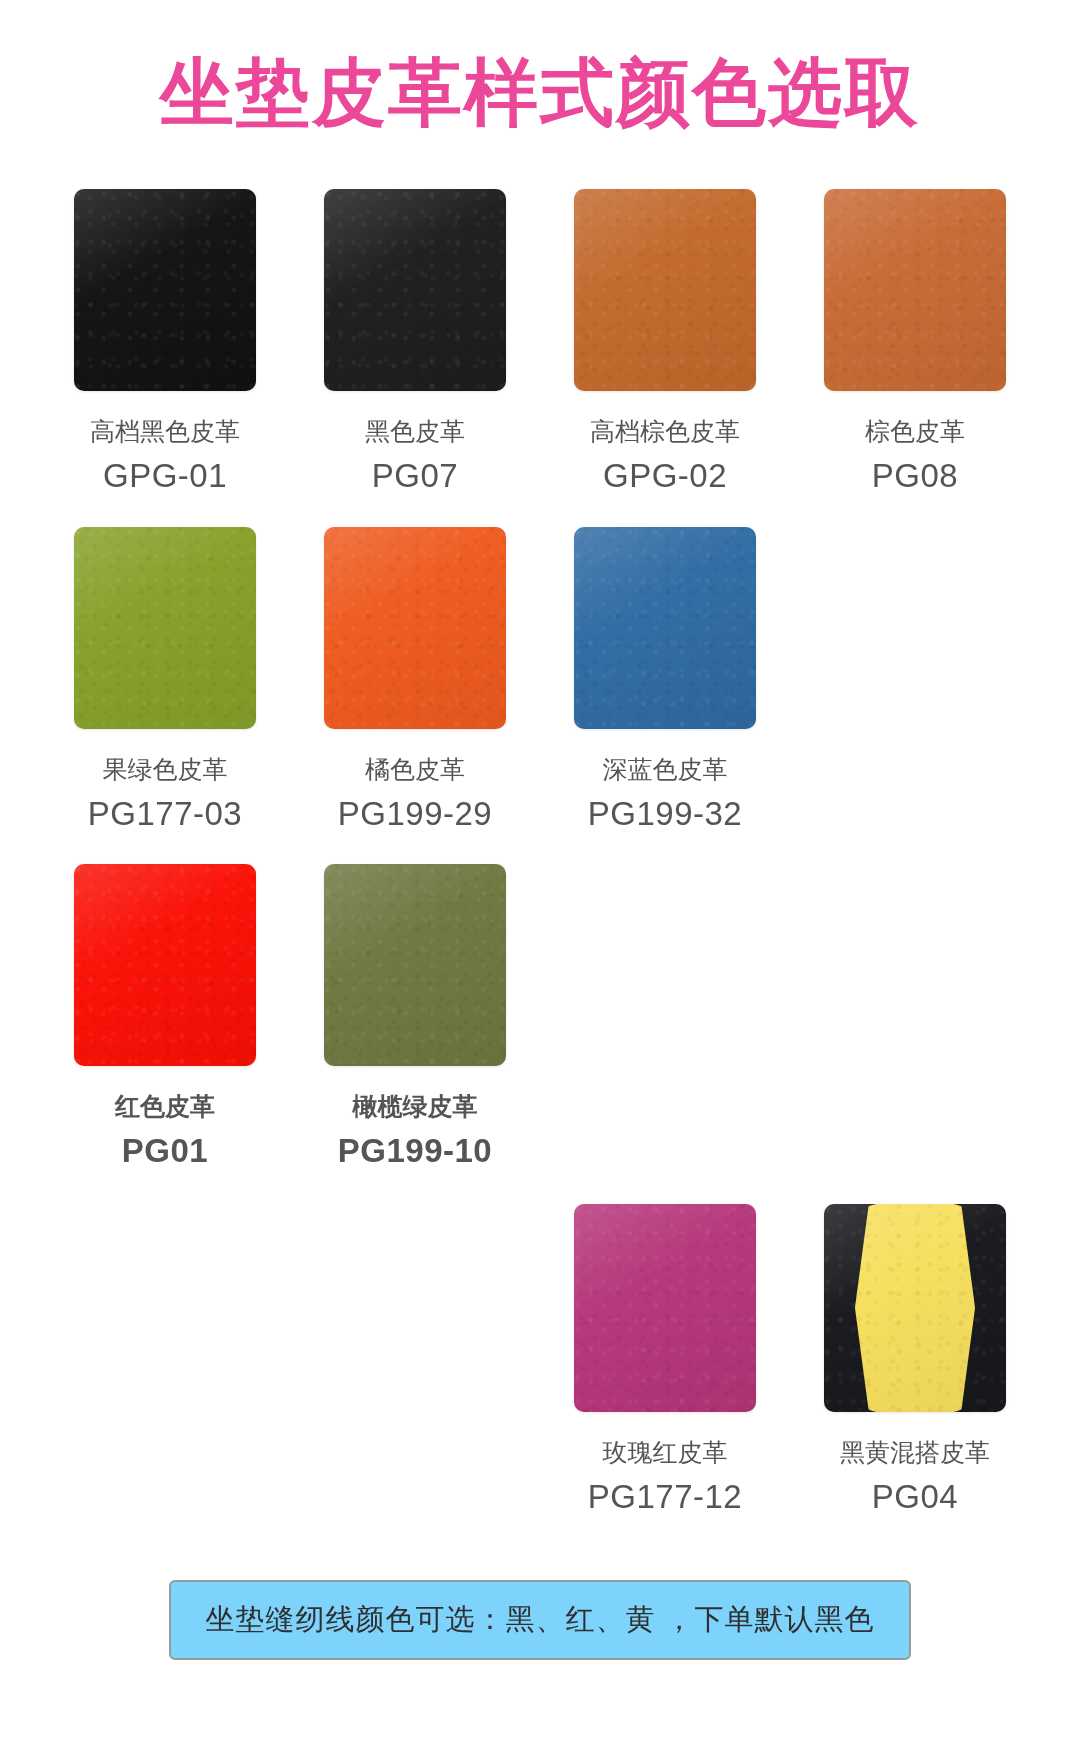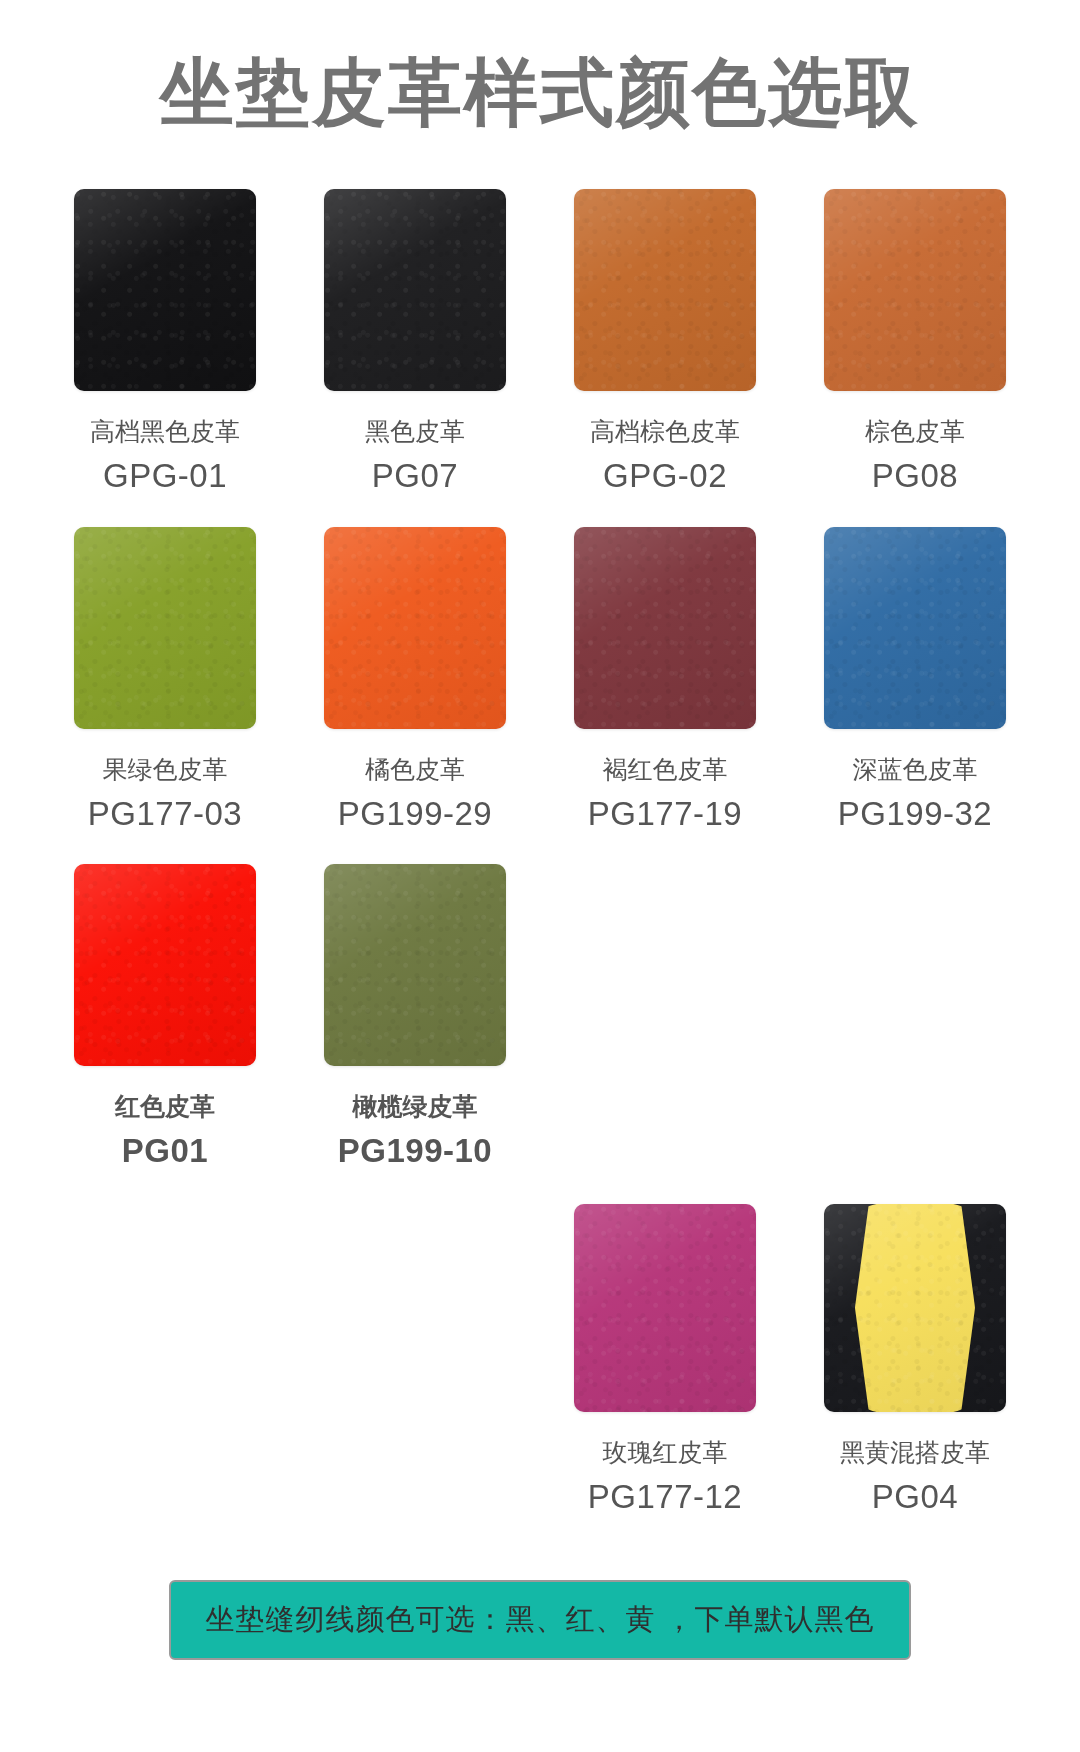--- a/index.html
+++ b/index.html
@@ -15,21 +15,21 @@
     overflow: hidden;
     position: relative;
   }
 
   
   .page-title {
     text-align: center;
     font-size: 74px;
     font-weight: bold;
     letter-spacing: 2px;
-    color: #737373;
+    color: #ec4899;
     margin: 0;
     padding: 50px 0 0 0;
     line-height: 1.15;
     white-space: nowrap;
   }
 
   
   .swatch-grid {
     margin: 0 auto;
     padding: 0;
@@ -129,21 +129,21 @@
     margin-top: 62px;
   }
   .footer-note {
     border: 2px solid #9a9a9a;
     border-radius: 6px;
     padding: 18px 34px;
     font-size: 29px;
     color: #2f2f2f;
     letter-spacing: 1px;
     white-space: nowrap;
-    background: #14b8a6;
+    background: #7dd3fc;
   }
 </style>
 </head>
 <body>
 
 <h1 class="page-title">坐垫皮革样式颜色选取</h1>
 
 <div class="swatch-grid">
 
   <div class="swatch-row row-1">
@@ -192,28 +192,20 @@
     </div>
     <div class="swatch-cell">
       <div class="swatch-chip" style="background: rgb(239, 90, 30);">
         <div class="grain"></div>
         <div class="sheen"></div>
       </div>
       <div class="swatch-caption">橘色皮革</div>
       <div class="swatch-code">PG199-29</div>
     </div>
     <div class="swatch-cell">
-      <div class="swatch-chip" style="background: rgb(126, 54, 61);">
-        <div class="grain"></div>
-        <div class="sheen"></div>
-      </div>
-      <div class="swatch-caption">褐红色皮革</div>
-      <div class="swatch-code">PG177-19</div>
-    </div>
-    <div class="swatch-cell">
       <div class="swatch-chip" style="background: rgb(47, 107, 164);">
         <div class="grain"></div>
         <div class="sheen"></div>
       </div>
       <div class="swatch-caption">深蓝色皮革</div>
       <div class="swatch-code">PG199-32</div>
     </div>
   </div>
 
   <div class="swatch-row row-3">

